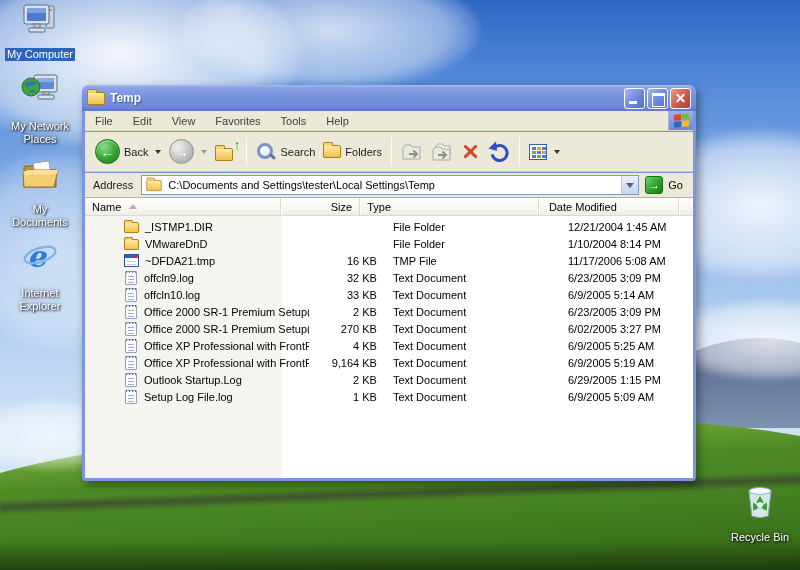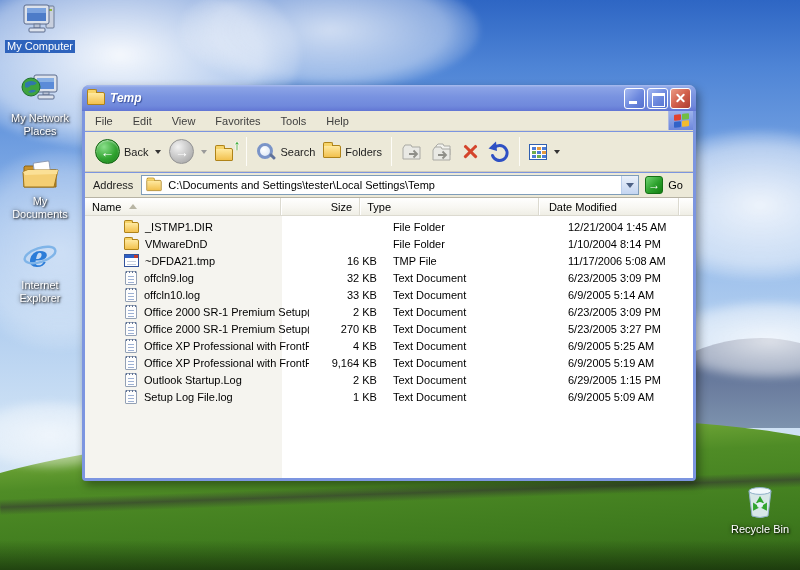--- a/index.html
+++ b/index.html
@@ -22,37 +22,37 @@
     background: linear-gradient(180deg,#55688F 0%, #6D7FA0 60%, #7D93AE 100%); }
   .hill-main { position:absolute; left:-60px; top:420px; width:960px; height:260px; transform:rotate(-3.4deg);
     border-radius:45% 55% 0 0 / 60px 90px 0 0;
     background: linear-gradient(180deg,#7FB23F 0%, #4F8C26 18%, #3F7B1E 45%, #2F5E15 75%, #24490F 100%); }
   .hill-streak { position:absolute; left:0; top:485px; width:820px; height:16px; transform:rotate(-2deg);
     background: linear-gradient(180deg, rgba(40,20,50,0) 0%, rgba(45,25,55,.45) 50%, rgba(40,20,50,0) 100%); }
   .hill-shadow { position:absolute; left:0; top:540px; width:800px; height:30px;
     background: linear-gradient(180deg, rgba(10,25,5,0) 0%, rgba(10,25,5,.55) 100%); }
 
   
-  .desk-icon { position:absolute; width:76px; display:flex; flex-direction:column; align-items:center; gap:3px; }
+  .desk-icon { position:absolute; width:76px; display:flex; flex-direction:column; align-items:center; gap:11px; }
   .desk-label { font-size:11px; color:#fff; text-align:center; line-height:13px;
     text-shadow: 1px 1px 2px rgba(0,0,0,.9), 0 0 4px rgba(0,0,0,.6); padding:0 2px; }
   .desk-label.selected { background:#2E63BC; text-shadow:none; }
   .di-mycomputer { left:2px; top:3px; }
   .di-network   { left:2px; top:73px; }
   .di-documents { left:2px; top:158px; }
   .di-ie        { left:2px; top:238px; }
   .di-recycle   { left:722px; top:484px; }
 
   
   .win { position:absolute; left:82px; top:85px; width:614px; height:396px;
     background:#7C95E0; border-radius:8px 8px 4px 4px;
     box-shadow: 3px 4px 10px rgba(0,0,0,.4); }
   .titlebar { position:absolute; left:0; top:0; right:0; height:26px; border-radius:7px 7px 0 0;
     background: linear-gradient(180deg,#A9BCEE 0%, #8BA3E6 10%, #7993E0 45%, #7089DC 80%, #6276D4 100%);
-    display:flex; align-items:center; padding:0 5px;font-style:italic; }
+    display:flex; align-items:center; padding:0 5px; }
   .title-text { flex:1; color:#fff; font-weight:bold; font-size:12px; margin-left:5px;
     text-shadow: 1px 1px 1px rgba(20,40,110,.6); }
   .tb-btn { width:21px; height:21px; border:1px solid #fff; border-radius:3px; margin-left:2px;
     position:relative; flex:none; }
   .btn-min,.btn-max { background: linear-gradient(135deg,#A4B8F0 0%, #6C88DE 55%, #5570CE 100%); }
   .btn-close { background: linear-gradient(135deg,#EA9B85 0%, #D2604C 50%, #AC3B32 100%); }
   .btn-min::after { content:""; position:absolute; left:4px; bottom:4px; width:8px; height:3px; background:#fff; }
   .btn-max::after { content:""; position:absolute; left:4px; top:4px; width:11px; height:10px;
     border:1px solid #fff; border-top:3px solid #fff; }
   .btn-close::before,.btn-close::after { content:""; position:absolute; left:4px; top:8.5px; width:11px; height:2px;
@@ -406,21 +406,21 @@
             <span class="cell cell-type">Text Document</span>
             <span class="cell cell-date">6/23/2005 3:09 PM</span>
           </div>
           <div class="row">
             <span class="cell cell-name">
               <span class="file-icon ic-text"></span>
               <span class="name-label">Office 2000 SR-1 Premium Setup(...</span>
             </span>
             <span class="cell cell-size">270 KB</span>
             <span class="cell cell-type">Text Document</span>
-            <span class="cell cell-date">5/23/2005 3:27 PM</span>
+            <span class="cell cell-date">6/02/2005 3:27 PM</span>
           </div>
           <div class="row">
             <span class="cell cell-name">
               <span class="file-icon ic-text"></span>
               <span class="name-label">Office XP Professional with FrontP...</span>
             </span>
             <span class="cell cell-size">4 KB</span>
             <span class="cell cell-type">Text Document</span>
             <span class="cell cell-date">6/9/2005 5:25 AM</span>
           </div>

